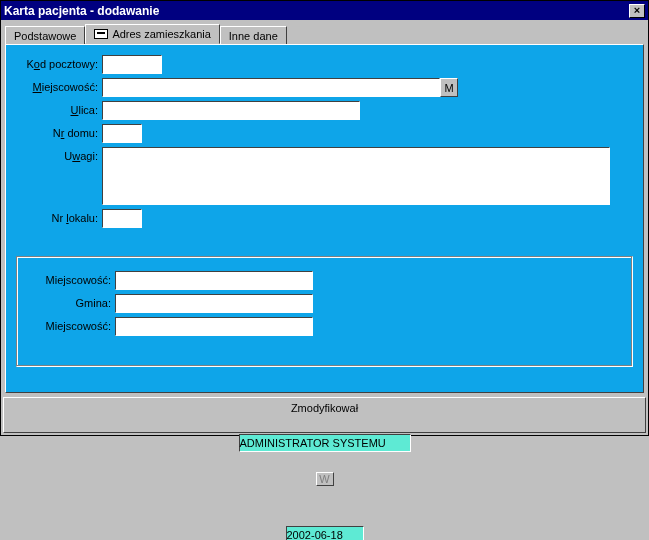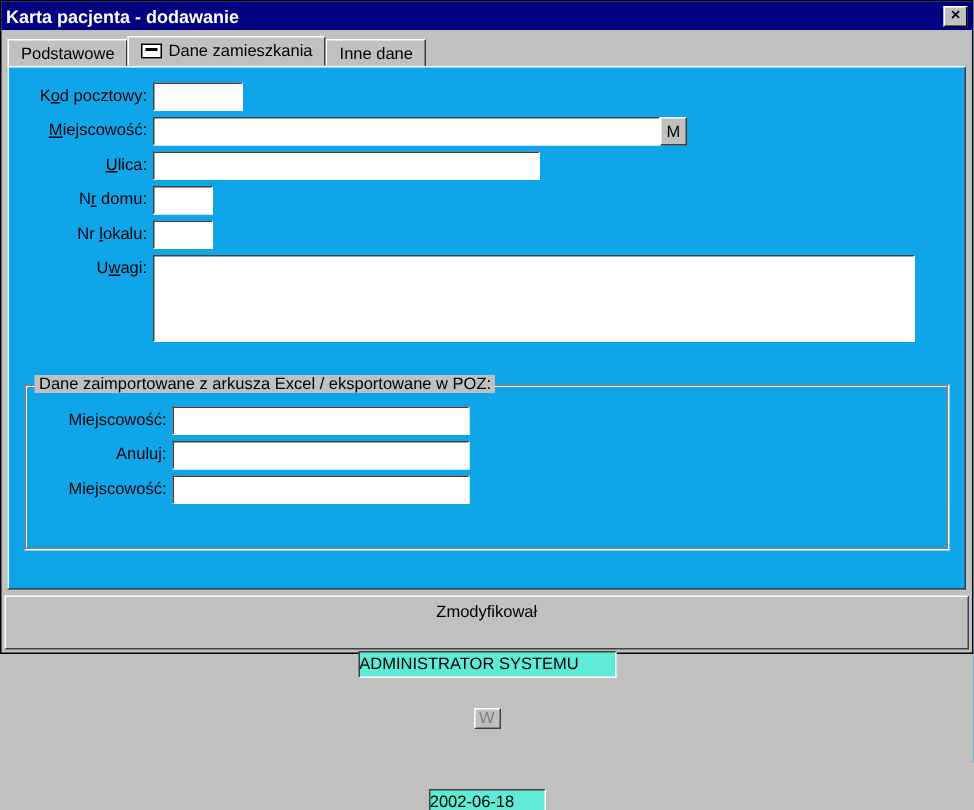--- a/index.html
+++ b/index.html
@@ -244,21 +244,21 @@
     <div class="close-btn">×</div>
   </div>
 
   <div class="client">
     <div class="tabstrip">
       <div class="tab">
         <span>Podstawowe</span>
       </div>
       <div class="tab active">
         <span class="tab-icon"></span>
-        <span>Dane zamieszkania</span>
+        <span>Adres zamieszkania</span>
       </div>
       <div class="tab">
         <span>Inne dane</span>
       </div>
     </div>
 
     <div class="tab-panel">
 
       <div class="form-row">
         <div class="form-label">
@@ -282,43 +282,42 @@
         <input class="txt" style="width: 258px;" value="">
       </div>
 
       <div class="form-row">
         <div class="form-label">
           <span>N</span><span class="u">r</span><span> domu:</span>
         </div>
         <input class="txt" style="width: 40px;" value="">
       </div>
 
+      <div class="form-row" style="align-items:flex-start">
+        <div class="form-label">
+          <span>U</span><span class="u">w</span><span>agi:</span>
+        </div>
+        <textarea class="txt" style="width: 508px; height: 58px;"></textarea>
+      </div>
+
       <div class="form-row">
         <div class="form-label">
           <span>Nr </span><span class="u">l</span><span>okalu:</span>
         </div>
         <input class="txt" style="width: 40px;" value="">
       </div>
 
-      <div class="form-row" style="align-items:flex-start">
-        <div class="form-label">
-          <span>U</span><span class="u">w</span><span>agi:</span>
-        </div>
-        <textarea class="txt" style="width: 508px; height: 58px;"></textarea>
-      </div>
-
       <div class="groupbox">
-        <div class="group-title">Dane zaimportowane z arkusza Excel / eksportowane w POZ:</div>
 
         <div class="form-row">
           <div class="form-label" style="width:90px">Miejscowość:</div>
           <input class="txt ro" style="width: 198px;" readonly="" value="">
         </div>
         <div class="form-row">
-          <div class="form-label" style="width:90px">Anuluj:</div>
+          <div class="form-label" style="width:90px">Gmina:</div>
           <input class="txt ro" style="width: 198px;" readonly="" value="">
         </div>
         <div class="form-row">
           <div class="form-label" style="width:90px">Miejscowość:</div>
           <input class="txt ro" style="width: 198px;" readonly="" value="">
         </div>
       </div>
 
     </div>
   </div>

